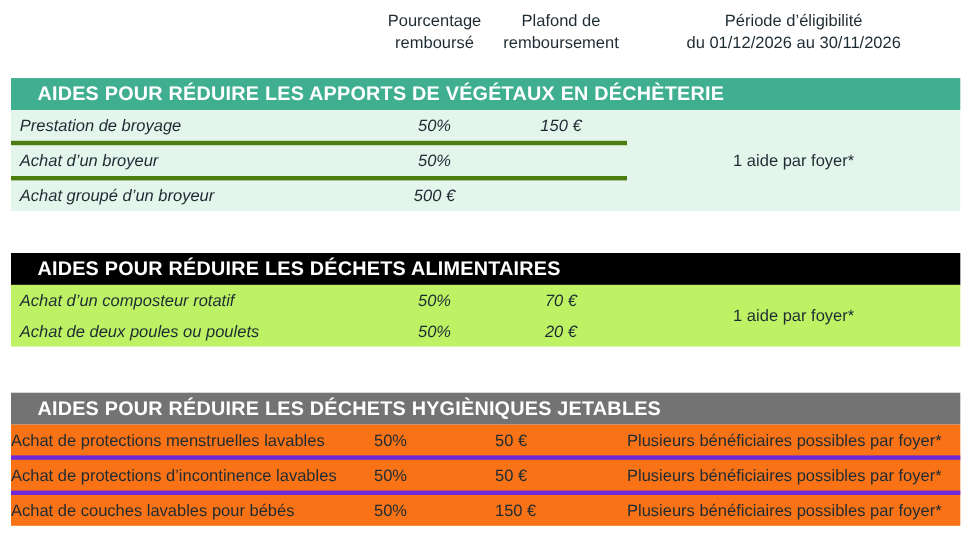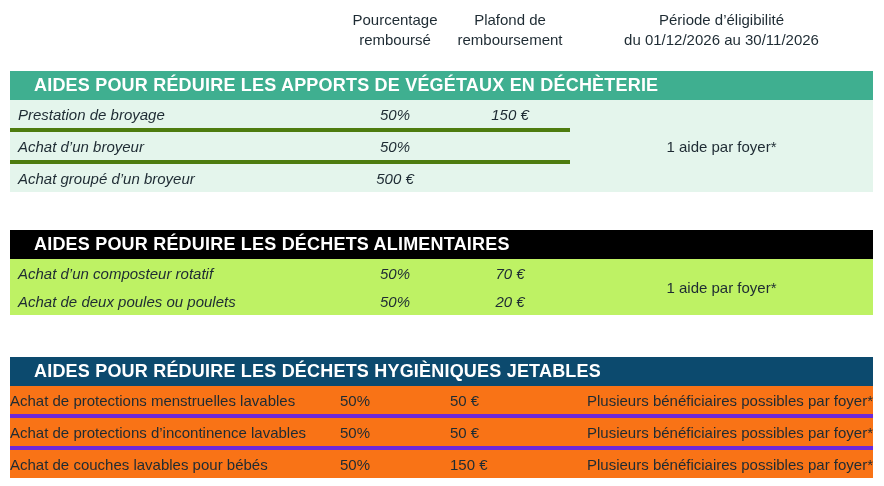--- a/index.html
+++ b/index.html
@@ -87,21 +87,21 @@
   .rows-full .row-full {
     display: grid;
     grid-template-columns: 330px 110px 120px 1fr;
     height: 28px;
     align-items: center;
   }
   .rows-full .row-full + .row-full {
     border-top: 4px solid #6d28d9;
   }
   .rows-full .note {
-    text-align: right;
+    text-align: left;
     white-space: nowrap;
   }
   .m-sec1 { margin-top: 19px; }
   .m-sec2 { margin-top: 38px; }
   .m-sec3 { margin-top: 42px; }
 </style>
 </head>
 <body>
 
 <div class="page">
@@ -162,21 +162,21 @@
             <div class="label">Achat de deux poules ou poulets</div>
             <div class="val">50%</div>
             <div class="val">20 €</div>
           </div>
         </div>
         <div class="merged-note">1 aide par foyer*</div>
       </div>
     </div>
 
     <div class="section m-sec3">
-      <div class="section-header" style="background: #0c4a6e;">
+      <div class="section-header" style="background: #737373;">
         <span>AIDES POUR RÉDUIRE LES DÉCHETS HYGIÈNIQUES JETABLES</span>
       </div>
       <div class="rows-full" style="background: #f97316;">
         <div class="row-full">
           <div class="label">Achat de protections menstruelles lavables</div>
           <div class="val">50%</div>
           <div class="val">50 €</div>
           <div class="note">Plusieurs bénéficiaires possibles par foyer*</div>
         </div>
         <div class="row-full">

